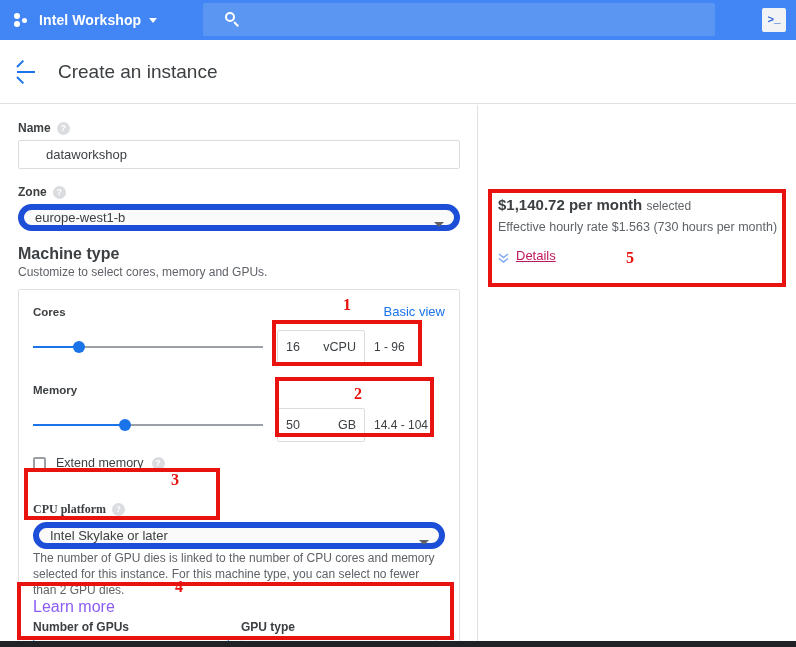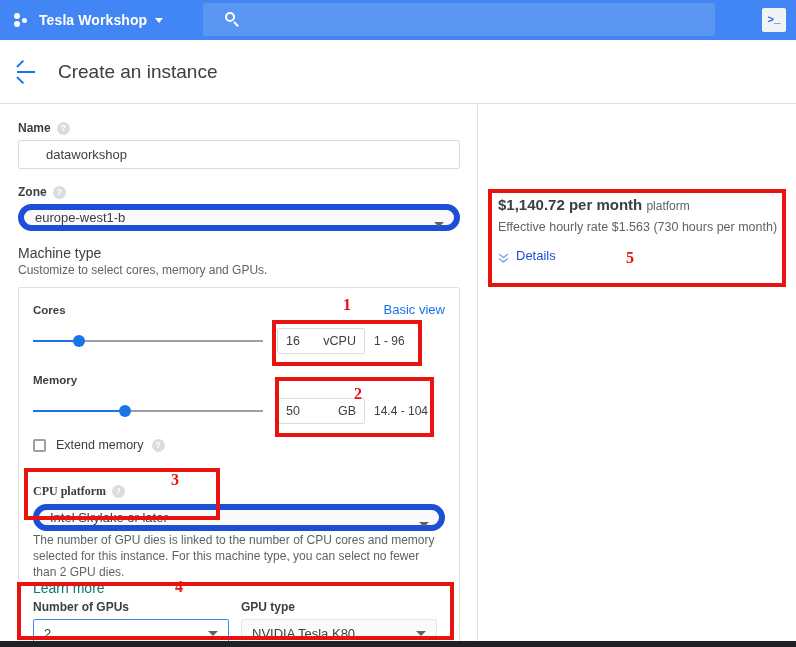--- a/index.html
+++ b/index.html
@@ -102,21 +102,21 @@
     background:#fafafa; padding:0 11px; font-size:13px; color:#3c4043;
     display:flex; align-items:center; position:relative;
   }
   .select-box .caret {
     position:absolute; right:10px; top:12px; width:0;height:0;
     border-left:5px solid transparent; border-right:5px solid transparent;
     border-top:5px solid #5f6368;
   }
   .gap-lg { height:16px; }
 
-  .section-title { font-size:14px; font-weight:normal; color:#3c4043; }
+  .section-title { font-size:16px; font-weight:bold; color:#3c4043; }
   .section-sub { font-size:12px; color:#5f6368; margin-top:2px; }
 
   
   .mt-card {
     margin-top:10px; width:442px; border:1px solid #e0e0e0; border-radius:2px;
     background:#fff; padding:16px 14px 12px 14px; position:relative;
   }
   .basic-view {
     position:absolute; right:14px; top:14px;
     font-size:13px; color:#1a73e8; cursor:pointer;
@@ -132,37 +132,37 @@
   .slider-track .fill {
     position:absolute; left:0; top:6px; height:2px; background:#1a73e8;
   }
   .slider-track .thumb {
     position:absolute; top:1px; width:12px; height:12px;
     border-radius:50%; background:#1a73e8; margin-left:-6px;
   }
   .num-box {
     display:flex; align-items:center; width:88px; height:26px;
     border:1px solid #dadce0; border-radius:2px; background:#fff;
-    padding:0 8px; font-size:12.5px; color:#3c4043;
+    padding:16px 8px; font-size:12.5px; color:#3c4043;
   }
   .num-box .v { flex:0 0 auto; }
   .num-box .u { margin-left:auto; color:#3c4043; }
   .range-text { font-size:12px; color:#3c4043; margin-left:9px; white-space:nowrap; }
 
   .checkbox-row { display:flex; align-items:center; margin-top:14px; }
   .cbox {
     width:13px; height:13px; border:2px solid #9aa0a6; border-radius:2px;
     background:#fff; margin-right:10px;
   }
   .cbox-label { font-size:12.5px; color:#3c4043; }
 
   .cpu-label { margin-top:32px;font-family:Liberation Serif, serif; }
   .gpu-head { margin-top:12px; font-size:12px; font-weight:bold; color:#3c4043; }
   .gpu-desc { font-size:12px; color:#5f6368; line-height:16px; margin-top:1px; width:412px; }
-  .learn-more { font-size:14px; color:#0f766e; cursor:pointer; }
+  .learn-more { font-size:16px; color:#8b5cf6; cursor:pointer; }
 
   .gpu-grid { display:flex; margin-top:4px; }
   .gpu-col { margin-right:12px; }
   .gpu-col-label { font-size:12px; font-weight:bold; color:#3c4043; margin-bottom:5px; }
   .select-sm {
     width:196px; height:28px; border:1px solid #e4e6e8; border-radius:2px;
     background:#fafafa; padding:0 10px; font-size:13px; color:#3c4043;
     display:flex; align-items:center; position:relative;
   }
   .select-sm.focused { border:1px solid #4285f4; background:#fff; }
@@ -175,21 +175,21 @@
   
   .price-panel {
     position:absolute; left:498px; top:196px; width:288px;
   }
   .price-main { font-size:15px; color:#3c4043; }
   .price-main b { font-weight:bold; }
   .price-main .est { font-size:12px; color:#5f6368; }
   .price-sub { font-size:12.5px; color:#5f6368; margin-top:7px; }
   .details-row { display:flex; align-items:center; margin-top:14px; cursor:pointer; }
   .dbl-chevron { width:11px; height:12px; position:relative; margin-right:7px; }
-  .details-txt { font-size:13px; color:#1d4ed8; }
+  .details-txt { font-size:13px; color:#be185d;text-decoration:underline; }
 
   
   .anno {
     position:absolute; border:4px solid #e8120e; pointer-events:none;
   }
   .anno-num {
     position:absolute; color:#e8120e; font-weight:bold; font-size:16px;
     font-family:"Liberation Serif", serif; pointer-events:none;
   }
   .bottom-bar {
@@ -201,21 +201,21 @@
 
 <div class="page">
 
   <div class="topbar">
     <div class="brand">
       <span class="brand-logo">
         <i class="d1"></i>
           <i class="d2"></i>
           <i class="d3"></i>
       </span>
-      <span class="brand-title">Tesla Workshop</span>
+      <span class="brand-title">Intel Workshop</span>
       <span class="brand-caret"></span>
     </div>
     <div class="searchbar">
       <span class="search-icon">
         <span class="ring"></span>
           <span class="stem"></span>
       </span>
       <input class="search-input" type="text" value="" placeholder="" style="">
     </div>
     <div class="shell-btn">
@@ -323,21 +323,21 @@
             <span class="caret"></span>
           </div>
         </div>
       </div>
     </div>
   </div>
 
   <div class="price-panel">
     <div class="price-main">
       <b>$1,140.72 per month</b>
-      <span class="est">platform</span>
+      <span class="est">selected</span>
     </div>
     <div class="price-sub">Effective hourly rate $1.563 (730 hours per month)</div>
     <div class="details-row">
       <span class="dbl-chevron">
         <svg width="11" height="12" viewBox="0 0 11 12">
           <path d="M1 2 L5.5 5.5 L10 2" fill="none" stroke="#7ba6f0" stroke-width="1.4"></path>
           <path d="M1 6.5 L5.5 10 L10 6.5" fill="none" stroke="#7ba6f0" stroke-width="1.4"></path>
         </svg>
       </span>
       <span class="details-txt">Details</span>

